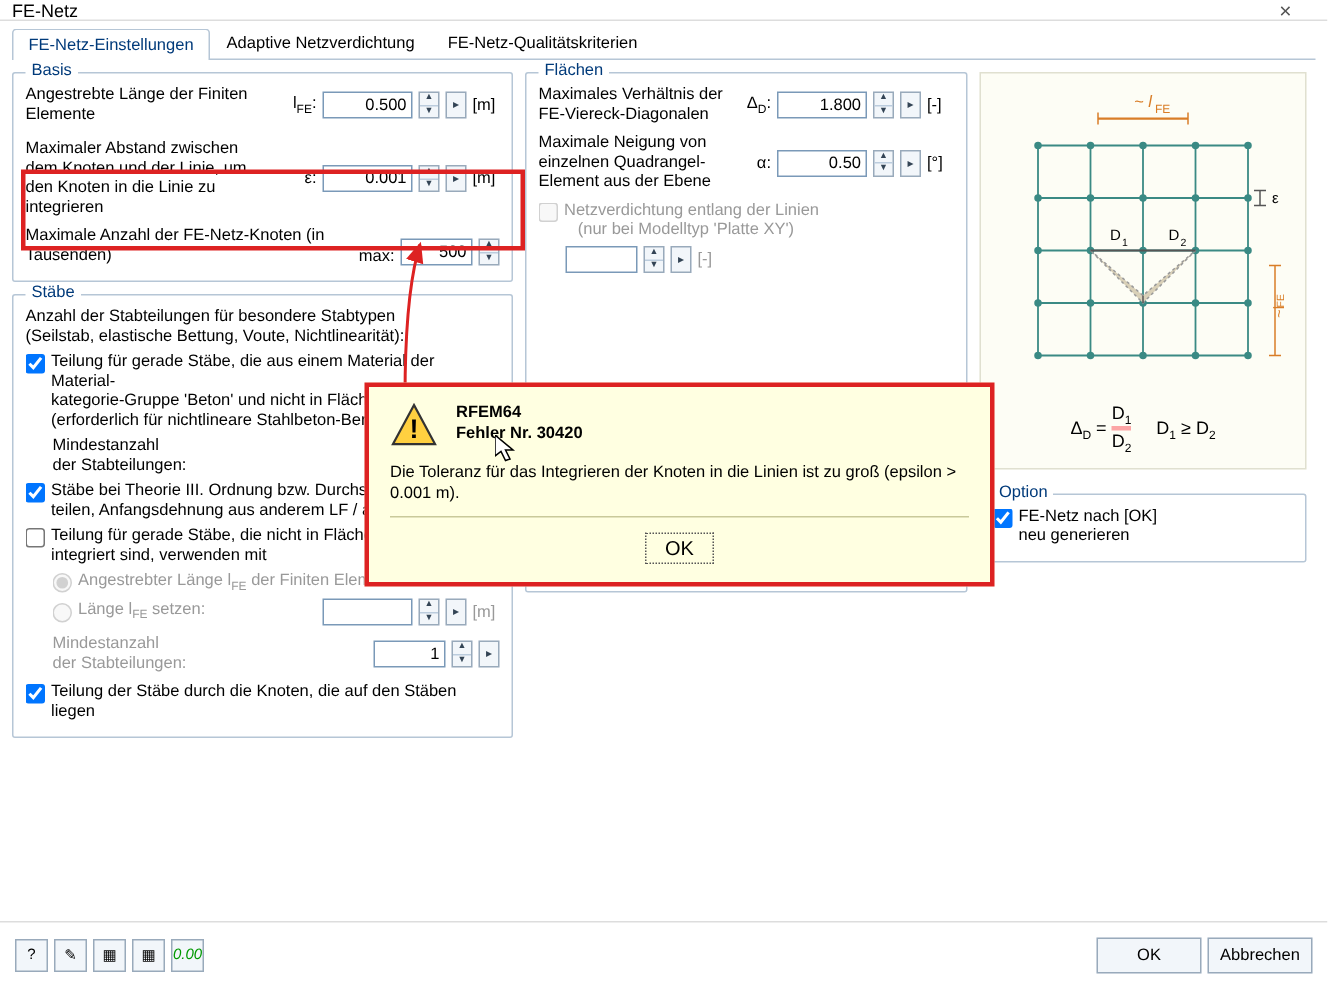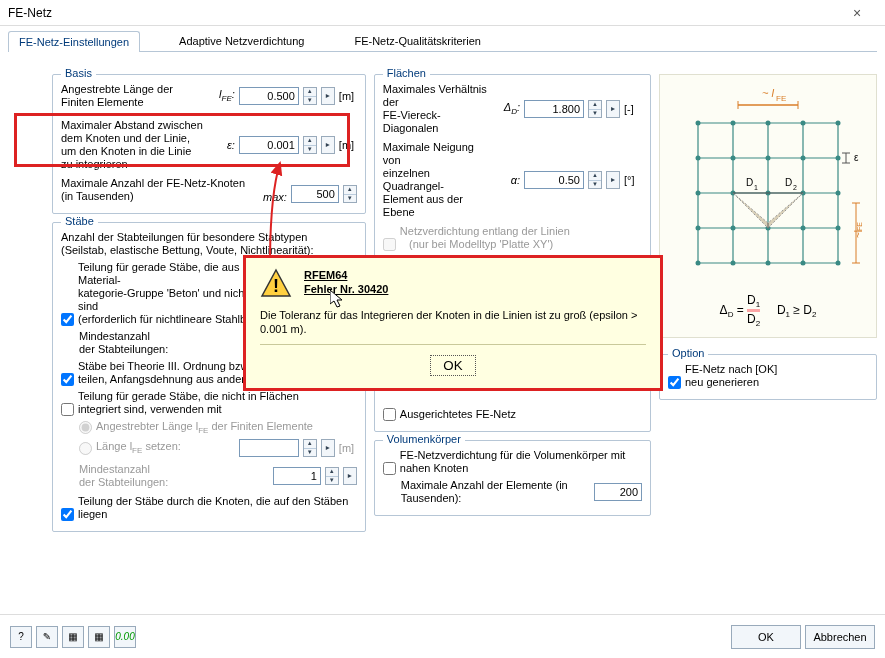--- a/index.html
+++ b/index.html
@@ -1,49 +1,49 @@
 <!DOCTYPE html>
 <html><head>
 <meta charset="utf-8">
 <style>
 * { box-sizing: border-box; margin: 0; padding: 0; }
 body { font-family: "Segoe UI", Tahoma, sans-serif; font-size: 11px; background: #fff; color: #000; width: 885px; height: 658px; position: relative; overflow: hidden; }
-.titlebar { height: 26px; background: #fff; display: flex; align-items: center; padding: 0 8px; border-bottom: 1px solid #ddd; }
+.titlebar { height: 14px; background: #fff; display: flex; align-items: center; padding: 0 8px; border-bottom: 1px solid #ddd; }
 .titlebar-text { flex: 1; font-size: 12px; }
 .close-x { width: 40px; text-align: center; color: #555; font-size: 14px; cursor: pointer; }
-.tabs { display: flex; border-bottom: 1px solid #b6c6d6; margin: 4px 8px 14px; gap: 28px; }
+.tabs { display: flex; border-bottom: 1px solid #b6c6d6; margin: 4px 8px 0; }
 .tab { padding: 4px 10px; border: 1px solid transparent; border-bottom: none; cursor: pointer; }
 .tab.active { border-color: #b6c6d6; background: #fff; border-radius: 3px 3px 0 0; position: relative; top: 1px; color: #003a7a; }
-.content { display: flex; padding: 8px; gap: 8px; margin-left: 44px; }
+.content { display: flex; padding: 8px; gap: 8px; }
 .col { display: flex; flex-direction: column; gap: 8px; }
 .col1 { width: 334px; }
 .col2 { width: 295px; }
 .col3 { width: 218px; }
 .group { border: 1px solid #b6c6d6; border-radius: 2px; padding: 8px 8px 6px; position: relative; }
 .group-title { position: absolute; top: -8px; left: 8px; background: #fff; padding: 0 4px; color: #003a7a; font-size: 11px; }
 .row { display: flex; align-items: center; margin-bottom: 4px; gap: 4px; }
 .label { flex: 1; line-height: 13px; }
-.sym { width: 26px; text-align: right; font-style: italic; }
+.sym { width: 26px; text-align: right; }
 .input { width: 60px; height: 18px; border: 1px solid #7a99b8; text-align: right; padding: 0 3px; font-size: 11px; background: #fff; }
 .input.small { width: 48px; }
 .spinner { width: 14px; height: 18px; display: flex; flex-direction: column; border: 1px solid #9ab; background: #f2f6fa; }
 .spinner div { flex: 1; font-size: 6px; line-height: 7px; text-align: center; color: #345; cursor: pointer; }
 .spinner div:first-child { border-bottom: 1px solid #bcd; }
 .picker { width: 14px; height: 18px; border: 1px solid #9ab; background: #f2f6fa; font-size: 8px; line-height: 16px; text-align: center; color: #345; cursor: pointer; }
 .unit { width: 18px; }
-.cb { display: flex; align-items: flex-end; gap: 4px; margin-bottom: 4px; line-height: 13px; }
+.cb { display: flex; align-items: flex-start; gap: 4px; margin-bottom: 4px; line-height: 13px; }
 .cb input { margin-top: 1px; }
 .radio { display: flex; align-items: center; gap: 4px; margin-bottom: 4px; }
 .disabled { color: #999; }
 .indent { margin-left: 18px; }
 .highlight-box { border: 3px solid #d22; position: absolute; pointer-events: none; z-index: 5; }
 .error-dialog { position: absolute; left: 243px; top: 255px; width: 420px; background: #ffffe1; border: 3px solid #d22; z-index: 10; padding: 10px 14px 12px; }
 .error-header { display: flex; gap: 12px; margin-bottom: 8px; }
 .warn-icon { width: 32px; height: 32px; }
-.error-title { font-weight: bold; line-height: 14px; text-decoration: underline; }
+.error-title { font-weight: bold; line-height: 14px; }
 .error-body { font-size: 11px; line-height: 14px; margin-bottom: 10px; border-bottom: 1px solid #c9c99a; padding-bottom: 8px;}
 .ok-btn { display: block; margin: 0 auto; padding: 2px 12px; border: 1px dotted #555; background: #ffffe1; cursor: pointer; }
 .arrow-svg { position: absolute; left: 230px; top: 155px; z-index: 7; pointer-events: none; }
 .diagram-box { background: #fdfdf5; border: 1px solid #e0e0d0; padding: 8px; }
 .formula { text-align: center; margin-top: 8px; font-size: 12px; }
 .bottom-bar { position: absolute; bottom: 0; left: 0; right: 0; height: 44px; border-top: 1px solid #ddd; display: flex; align-items: center; padding: 0 10px; gap: 4px; background: #fff; }
 .bottom-bar .spacer { flex: 1; }
 .bottom-btn { width: 70px; height: 24px; border: 1px solid #9ab; background: #f2f6fa; cursor: pointer; font-size: 11px; }
 .icon-btn { width: 22px; height: 22px; border: 1px solid #9ab; background: #f2f6fa; cursor: pointer; font-size: 10px; display:flex; align-items:center; justify-content:center;}
 sub { font-size: 8px; }
@@ -195,24 +195,20 @@
           <span>Ausgerichtetes FE-Netz</span>
         </div>
     </div>
 
     <div class="group">
       <div class="group-title">Volumenkörper</div>
       <div class="cb">
           <input type="checkbox" style="">
           <span>FE-Netzverdichtung für die Volumenkörper mit<br>nahen Knoten</span>
         </div>
-      <div class="row indent">
-        <div class="label">Maximale Anzahl der Elemente (in<br>Tausenden):</div>
-        <input class="input small" value="200" style="">
-      </div>
     </div>
   </div>
 
   <div class="col col3">
     <div class="diagram-box">
       <svg width="200" height="200" viewBox="0 0 200 200">
         <text x="100" y="14" fill="#d97d27" font-size="11" text-anchor="middle" font-style="italic">~ l</text>
           <text x="108" y="18" fill="#d97d27" font-size="8">FE</text>
         <line x1="70" y1="22" x2="130" y2="22" stroke="#d97d27" stroke-width="1.5"></line>
         <line x1="70" y1="18" x2="70" y2="26" stroke="#d97d27"></line>

